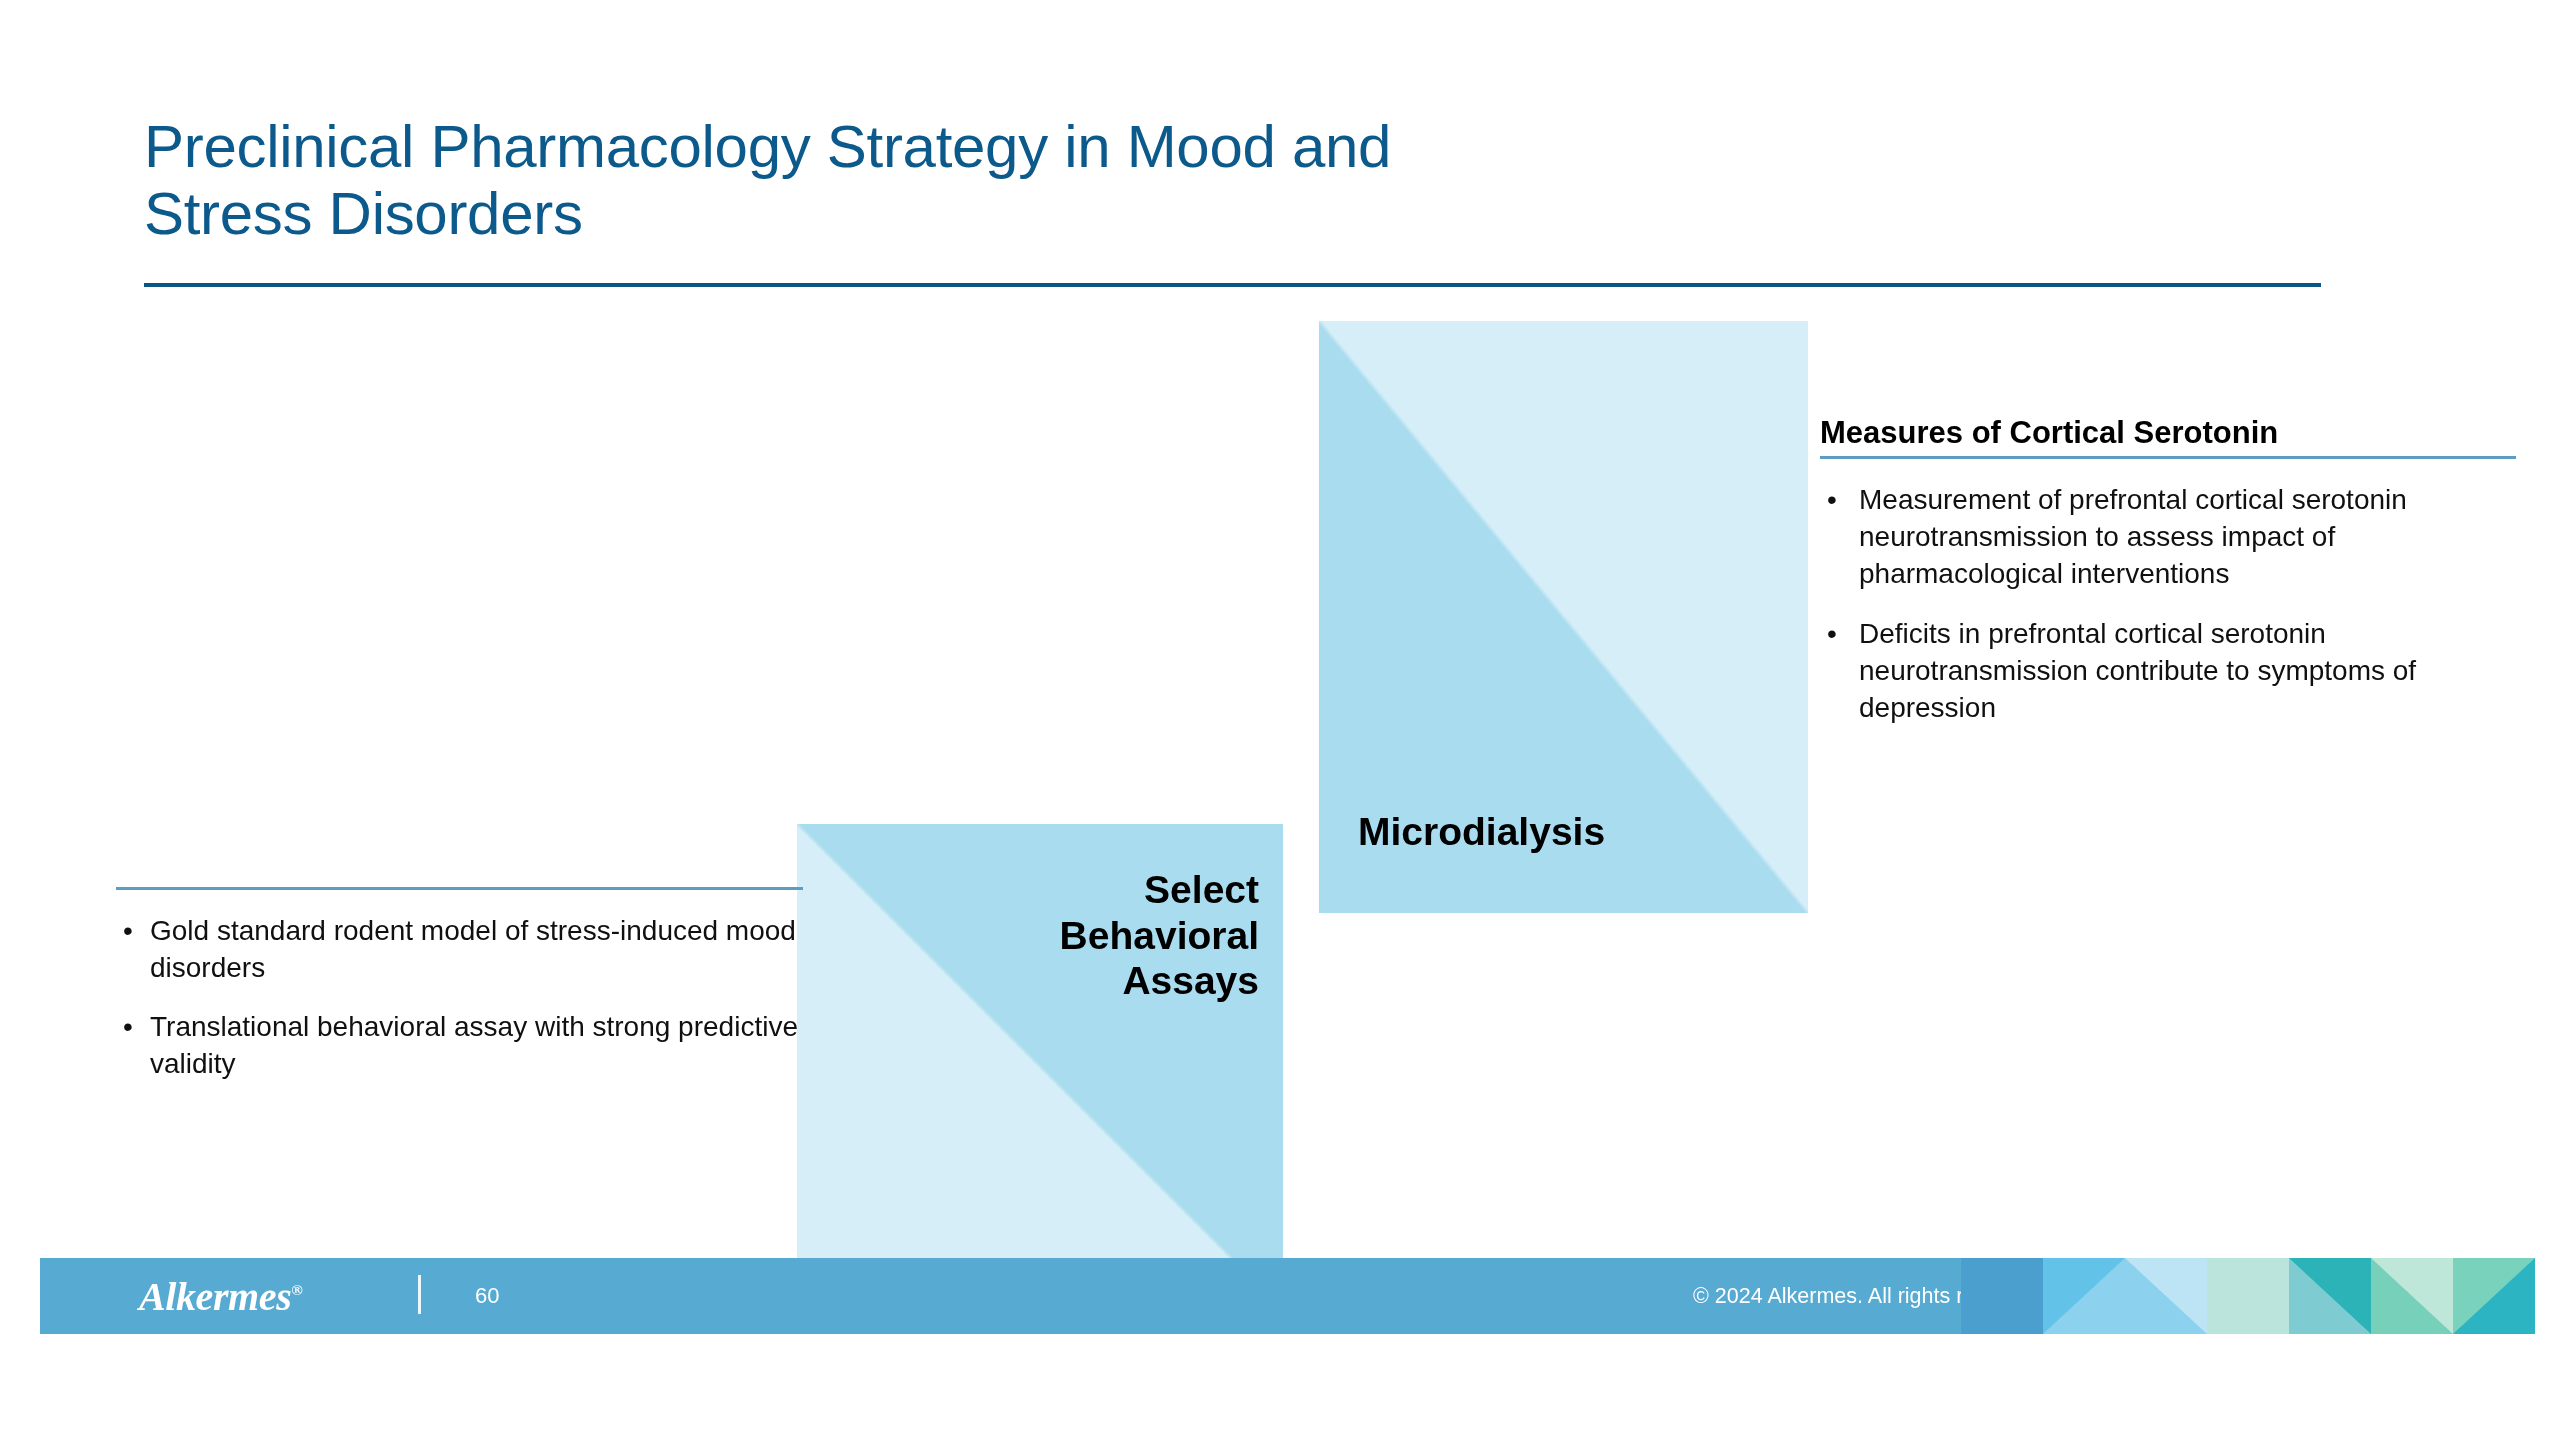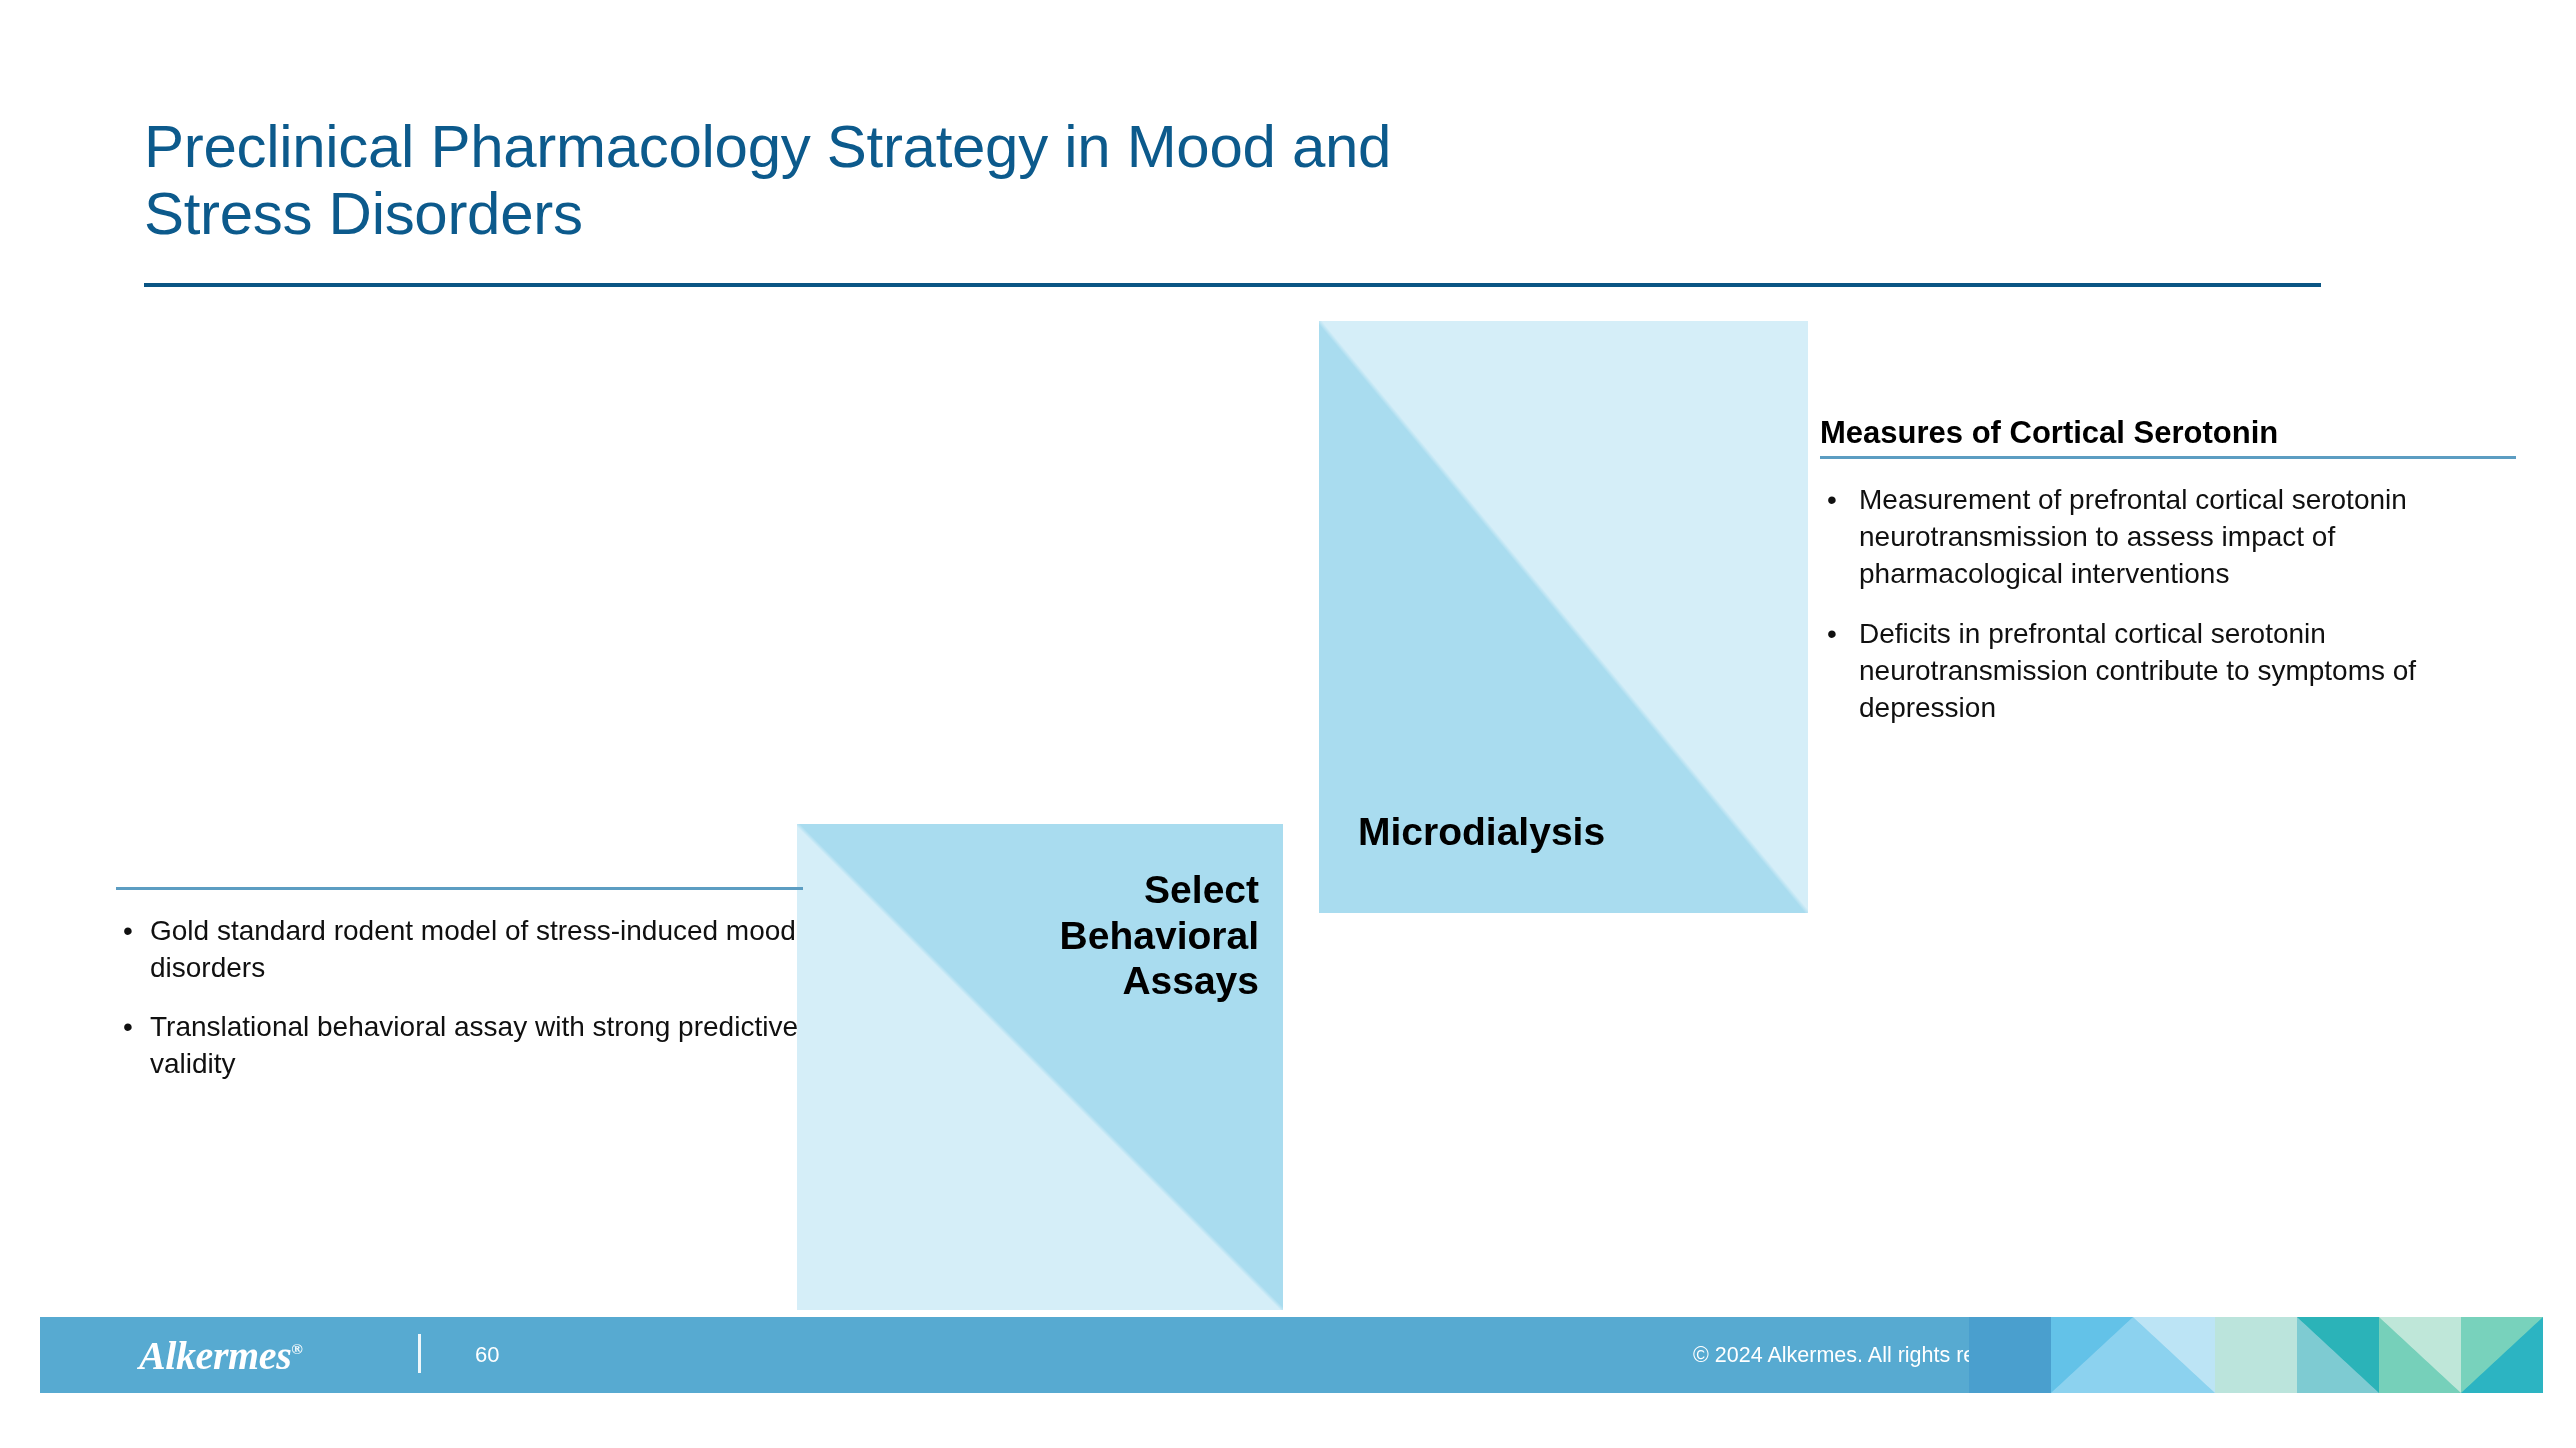--- a/index.html
+++ b/index.html
@@ -117,26 +117,25 @@
   #block-left .bullet-item { padding-left: 34px; }
 
   #block-right { left: 1820px; top: 414px; width: 696px; }
   #block-right .block-rule { width: 696px; }
   #block-right .bullet-list { margin-top: 12px; }
 
   
   #footer-bar {
     position: absolute;
     left: 40px;
-    top: 1317px;
+    top: 1258px;
     width: 2495px;
     height: 76px;
     background: #57AAD1;
     overflow: hidden;
-    padding-left: 8px;
   }
   #footer-logo {
     position: absolute;
     left: 99px;
     top: 50%;
     transform: translateY(-50%);
     color: #ffffff;
     font-family: "Liberation Serif", serif;
     font-style: italic;
     font-weight: bold;

